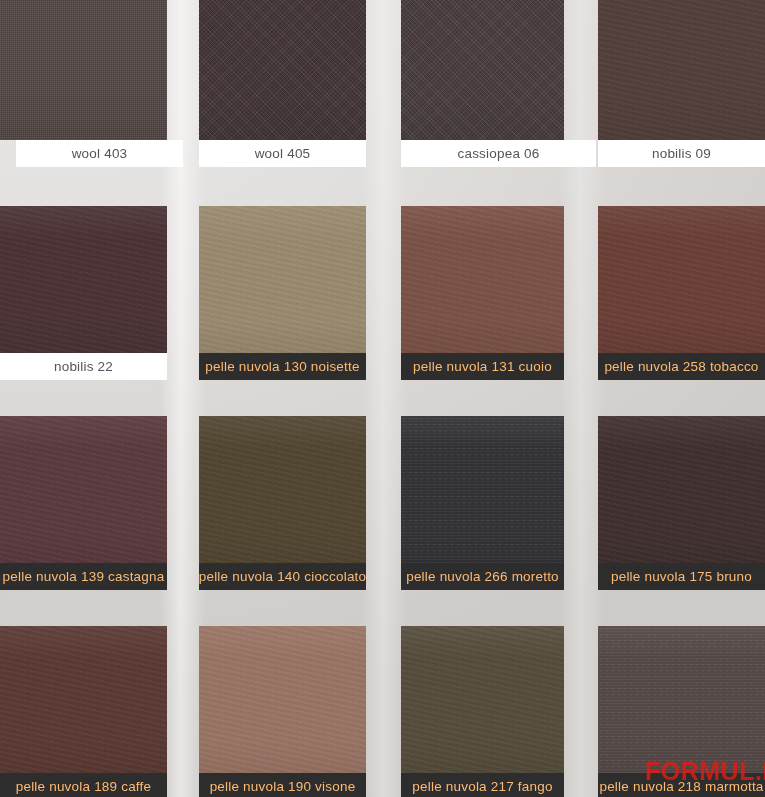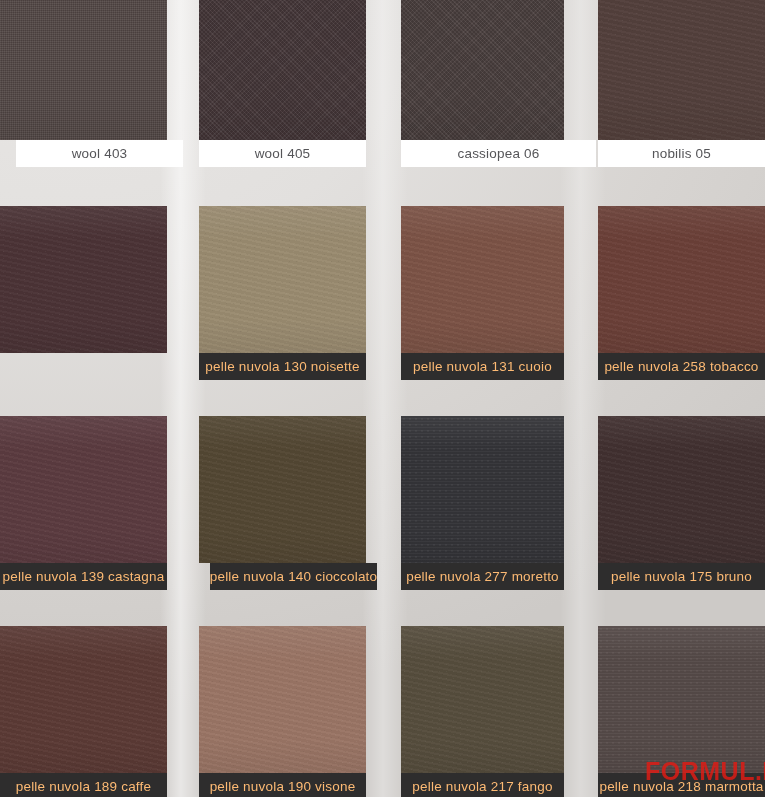--- a/index.html
+++ b/index.html
@@ -102,26 +102,27 @@
         <div class="swatch tex-weave" style="background: rgb(74, 63, 62);">
           <div class="shade"></div>
         </div>
       </div>
       <div class="label light" style="position: absolute; left: 401px; top: 140px; width: 195px;">cassiopea 06</div>
       <div class="cell" style="left: 598px; top: -60px; width: 167px; height: 200px;">
         <div class="swatch tex-leather" style="background: rgb(83, 64, 60);">
           <div class="shade"></div>
         </div>
       </div>
-      <div class="label light" style="position: absolute; left: 598px; top: 140px; width: 167px;">nobilis 05</div>
+      <div class="label light" style="position: absolute; left: 598px; top: 140px; width: 167px;">nobilis 09</div>
       <div class="cell" style="left: 0px; top: 206px; width: 167px; height: 147px;">
         <div class="swatch tex-leather" style="background: rgb(75, 51, 54);">
           <div class="shade"></div>
         </div>
       </div>
+      <div class="label light" style="position: absolute; left: 0px; top: 353px; width: 167px;">nobilis 22</div>
       <div class="cell" style="left: 199px; top: 206px; width: 167px; height: 147px;">
         <div class="swatch tex-leather" style="background: rgb(154, 139, 112);">
           <div class="shade"></div>
         </div>
       </div>
       <div class="label dark" style="position: absolute; left: 199px; top: 353px; width: 167px;">pelle nuvola 130 noisette</div>
       <div class="cell" style="left: 401px; top: 206px; width: 163px; height: 147px;">
         <div class="swatch tex-leather" style="background: rgb(124, 83, 70);">
           <div class="shade"></div>
         </div>
@@ -137,27 +138,27 @@
         <div class="swatch tex-leather" style="background: rgb(91, 59, 64);">
           <div class="shade"></div>
         </div>
       </div>
       <div class="label dark" style="position: absolute; left: 0px; top: 563px; width: 167px;">pelle nuvola 139 castagna</div>
       <div class="cell" style="left: 199px; top: 416px; width: 167px; height: 147px;">
         <div class="swatch tex-leather" style="background: rgb(83, 71, 51);">
           <div class="shade"></div>
         </div>
       </div>
-      <div class="label dark" style="position: absolute; left: 199px; top: 563px; width: 167px; margin-left: 11px;">pelle nuvola 140 cioccolato</div>
+      <div class="label dark" style="position: absolute; left: 199px; top: 563px; width: 167px;">pelle nuvola 140 cioccolato</div>
       <div class="cell" style="left: 401px; top: 416px; width: 163px; height: 147px;">
         <div class="swatch tex-grain" style="background: rgb(52, 52, 56);">
           <div class="shade"></div>
         </div>
       </div>
-      <div class="label dark" style="position: absolute; left: 401px; top: 563px; width: 163px;">pelle nuvola 277 moretto</div>
+      <div class="label dark" style="position: absolute; left: 401px; top: 563px; width: 163px;">pelle nuvola 266 moretto</div>
       <div class="cell" style="left: 598px; top: 416px; width: 167px; height: 147px;">
         <div class="swatch tex-leather" style="background: rgb(65, 48, 48);">
           <div class="shade"></div>
         </div>
       </div>
       <div class="label dark" style="position: absolute; left: 598px; top: 563px; width: 167px;">pelle nuvola 175 bruno</div>
       <div class="cell" style="left: 0px; top: 626px; width: 167px; height: 147px;">
         <div class="swatch tex-leather" style="background: rgb(91, 58, 53);">
           <div class="shade"></div>
         </div>

